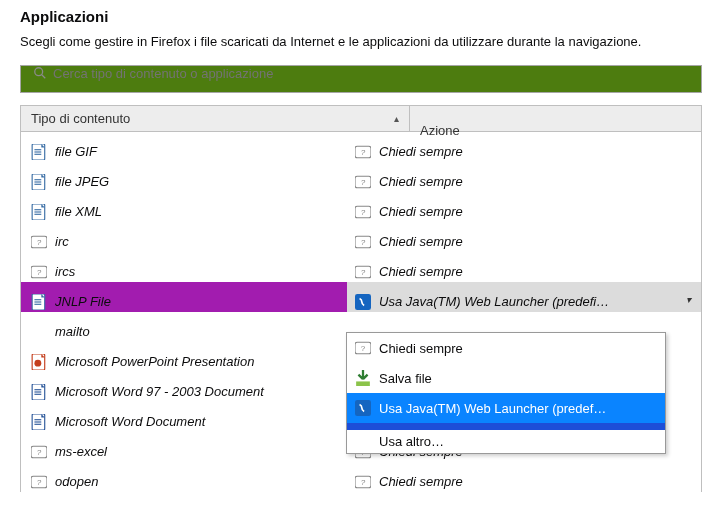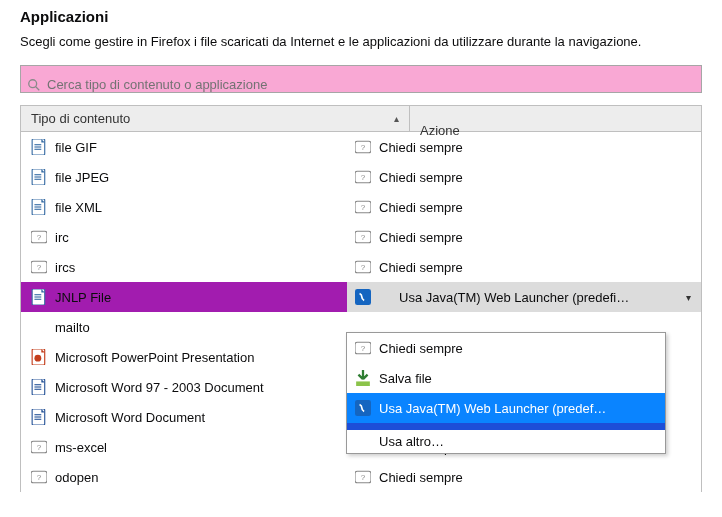--- a/index.html
+++ b/index.html
@@ -20,27 +20,27 @@
     margin-bottom: 8px;
   }
   p.section-desc {
     font-size: 13px;
     line-height: 1.4;
     margin-bottom: 14px;
     color: #0c0c0d;
   }
   .search-box {
     display: flex;
-    align-items: flex-end;
+    align-items: flex-start;
     border: 1px solid #a6a6a6;
     height: 28px;
-    padding: 0 6px;
+    padding: 0 12px;
     margin-bottom: 12px;
     color: #737373;
-    background: #f9a8d4;
+    background: #4d7c0f;
   }
   .search-box .mag {
     width: 14px; height: 14px;
     margin-right: 6px;
     color: #8a8a8a;
   }
   .search-box input {
     border: none;
     outline: none;
     flex: 1;
@@ -78,34 +78,33 @@
   }
 
   .body-rows { background: #fff; }
   .row {
     display: flex;
     height: 30px;
     align-items: stretch;
   }
   .cell {
     display: flex;
-    align-items: center;
-    padding: 0 8px;
+    padding: 12px 8px;
     font-size: 13px;
     overflow: hidden;
     white-space: nowrap;
+    font-style: italic;
   }
   .cell.type { width: 326px; padding-left: 10px; }
   .cell.action { flex: 1; }
   .cell .ic { width: 16px; height: 16px; margin-right: 8px; flex-shrink: 0; }
   .row.selected .cell.type { background: #a21caf; }
   .row.selected .cell.action {
     background: #dcdcdc;
     font-weight: 400;
-    gap: 20px;
   }
   .row.selected .cell.action .chev {
     position: absolute;
     right: 10px;
     font-size: 10px;
     color: #333;
   }
   .row.selected .cell.action { position: relative; }
 
   

